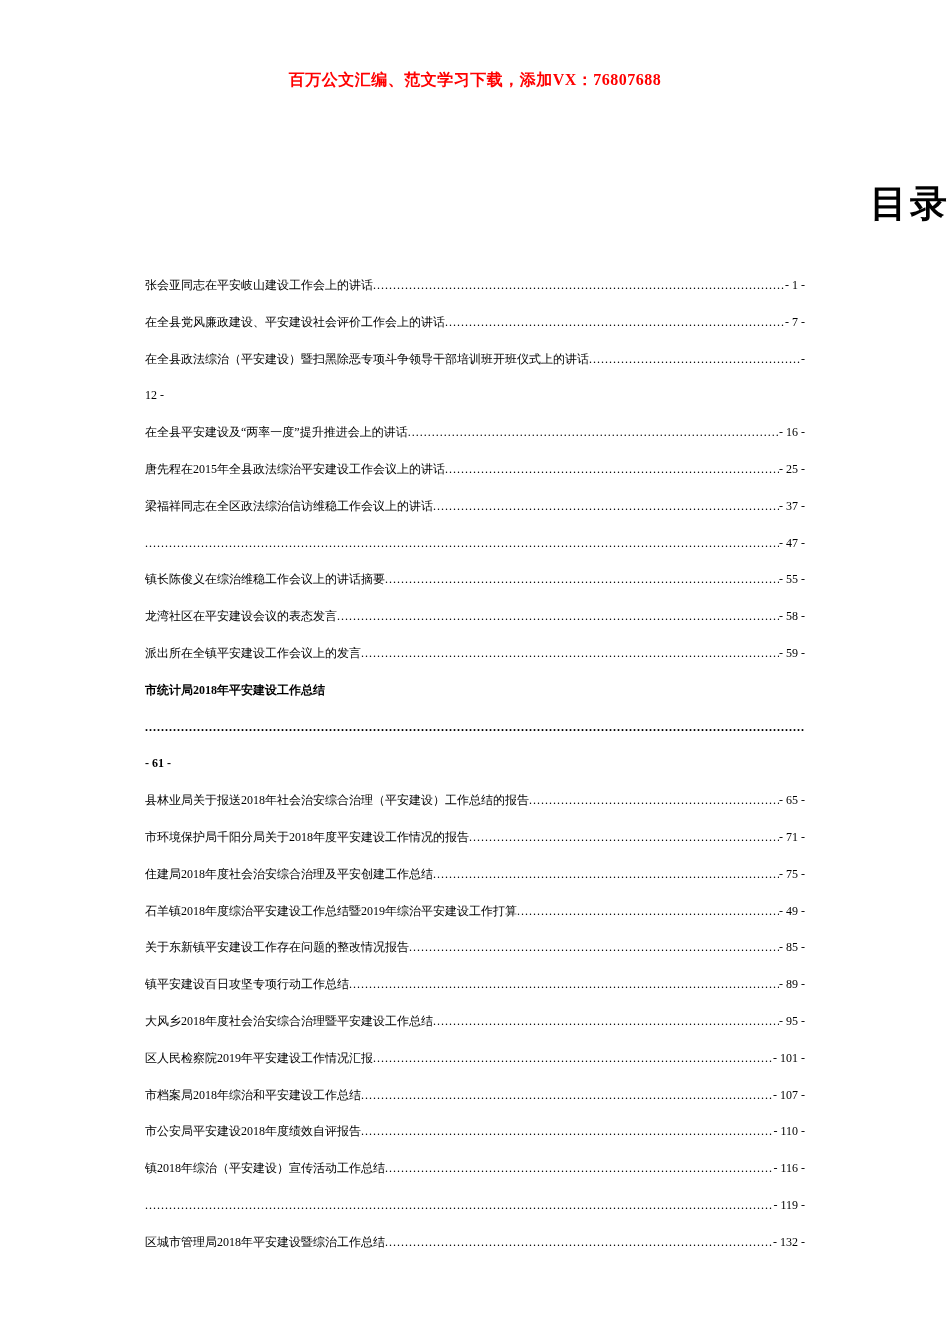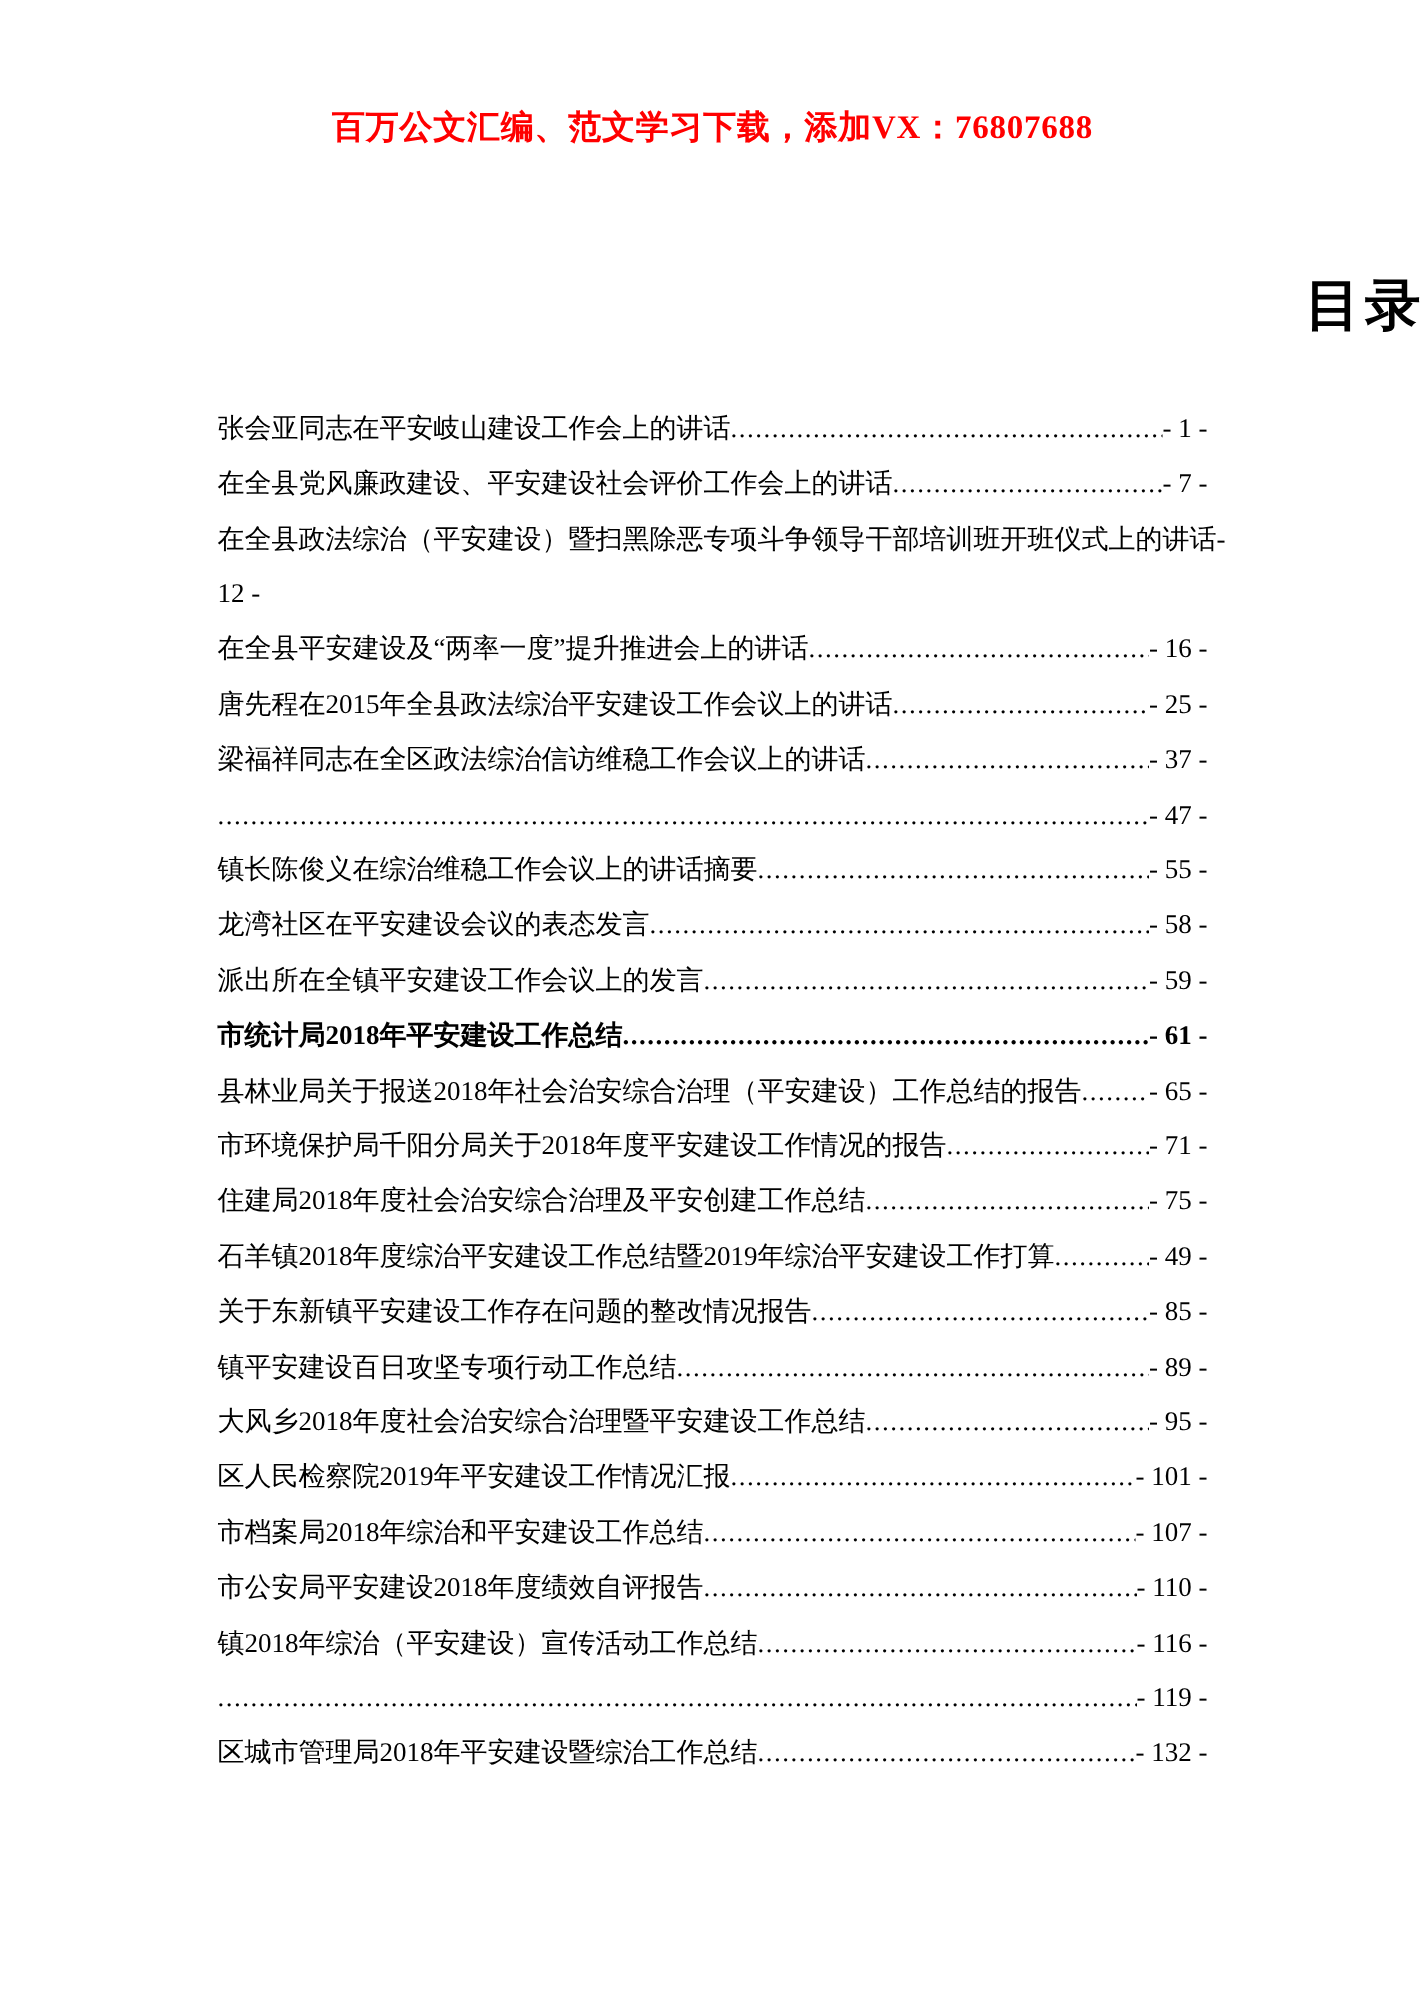--- a/index.html
+++ b/index.html
@@ -15,21 +15,21 @@
     height: 1344px;
     background: #ffffff;
     overflow: hidden;
   }
   .promo {
     position: absolute;
     top: 70px;
     left: 0;
     width: 100%;
     text-align: center;
-    font-size: 22px;
+    font-size: 16px;
     font-weight: bold;
     letter-spacing: 0.5px;
   }
   .doc-title {
     position: absolute;
     top: 179px;
     left: 0;
     width: 100%;
     text-align: right;
     font-size: 37px;
@@ -37,24 +37,24 @@
     letter-spacing: 3px;
   }
   .toc {
     position: absolute;
     top: 267px;
     left: 145px;
     width: 660px;
   }
   .toc-row {
     display: flex;
-    font-size: 18px;
+    font-size: 12px;
     line-height: 36.8px;
   }
-  .toc-row.bold { font-weight: bold; }
+  .toc-row.bold { font-weight: bold; flex-direction: column; }
   .toc-text { white-space: nowrap; flex-shrink: 0; }
   .toc-dots {
     flex: 1 1 auto;
     min-width: 0;
     overflow: hidden;
     white-space: nowrap;
     letter-spacing: 1px;
   }
   .toc-page { white-space: nowrap; flex-shrink: 0; }
 </style>

